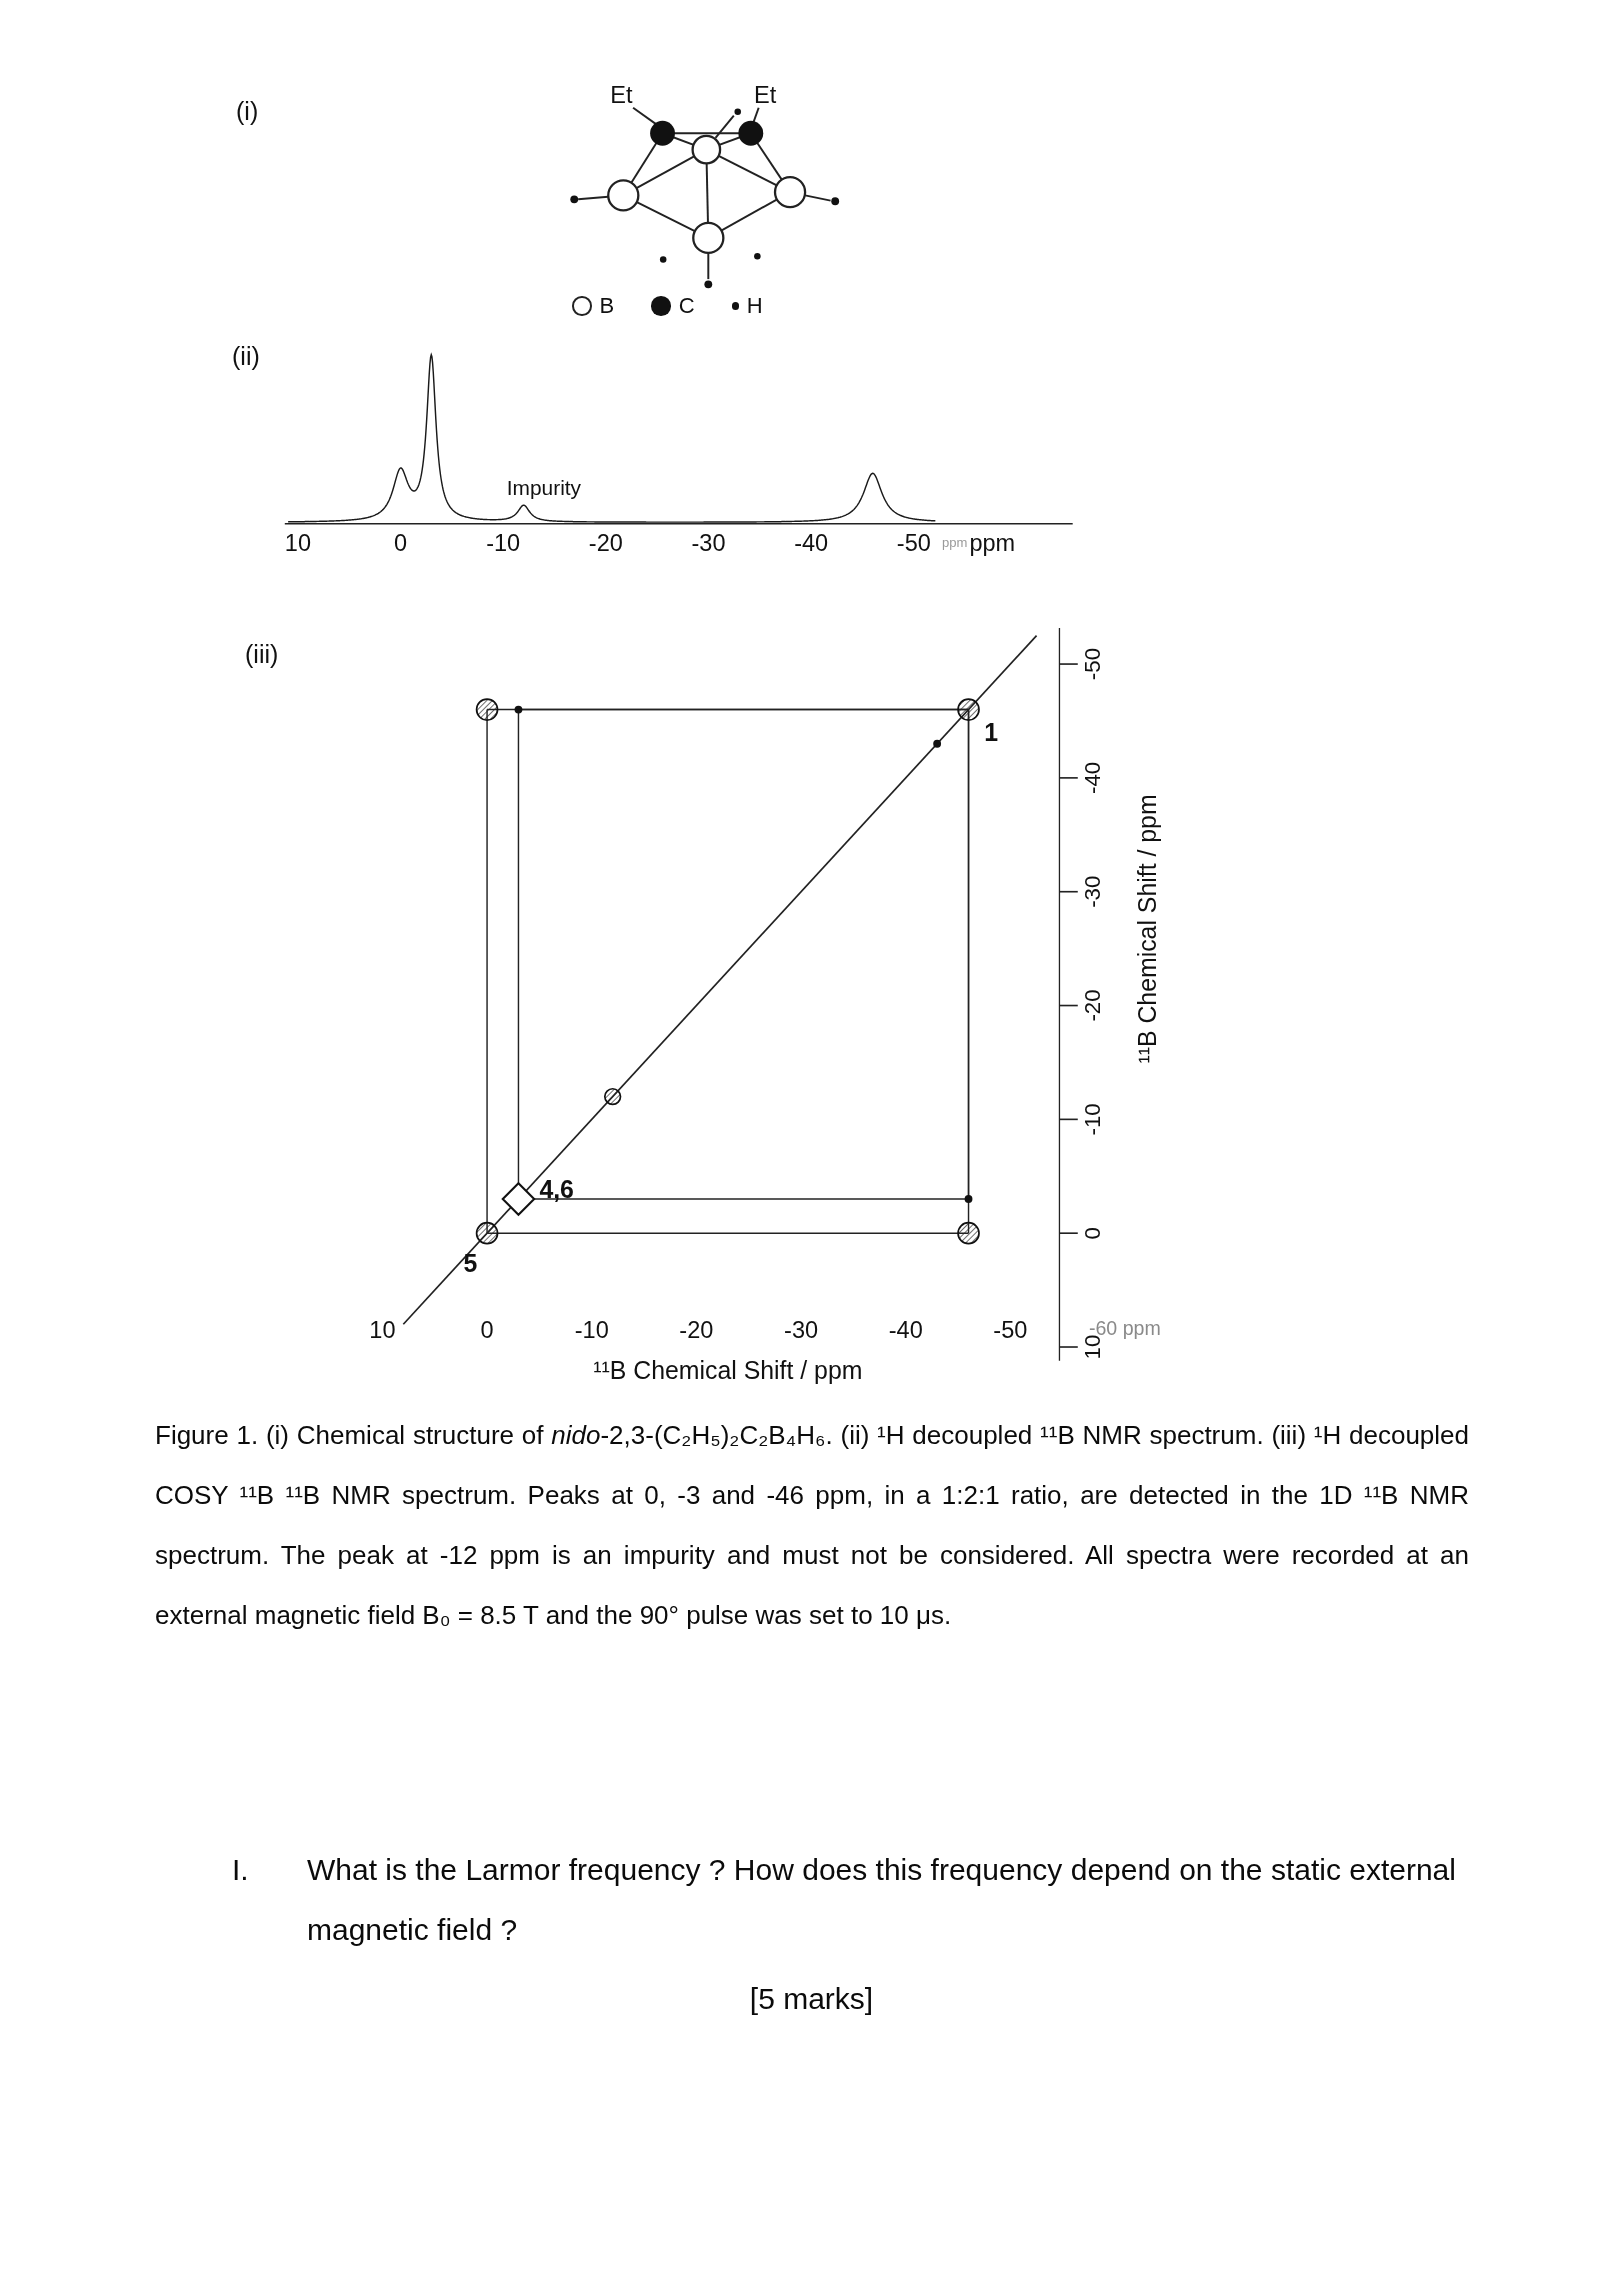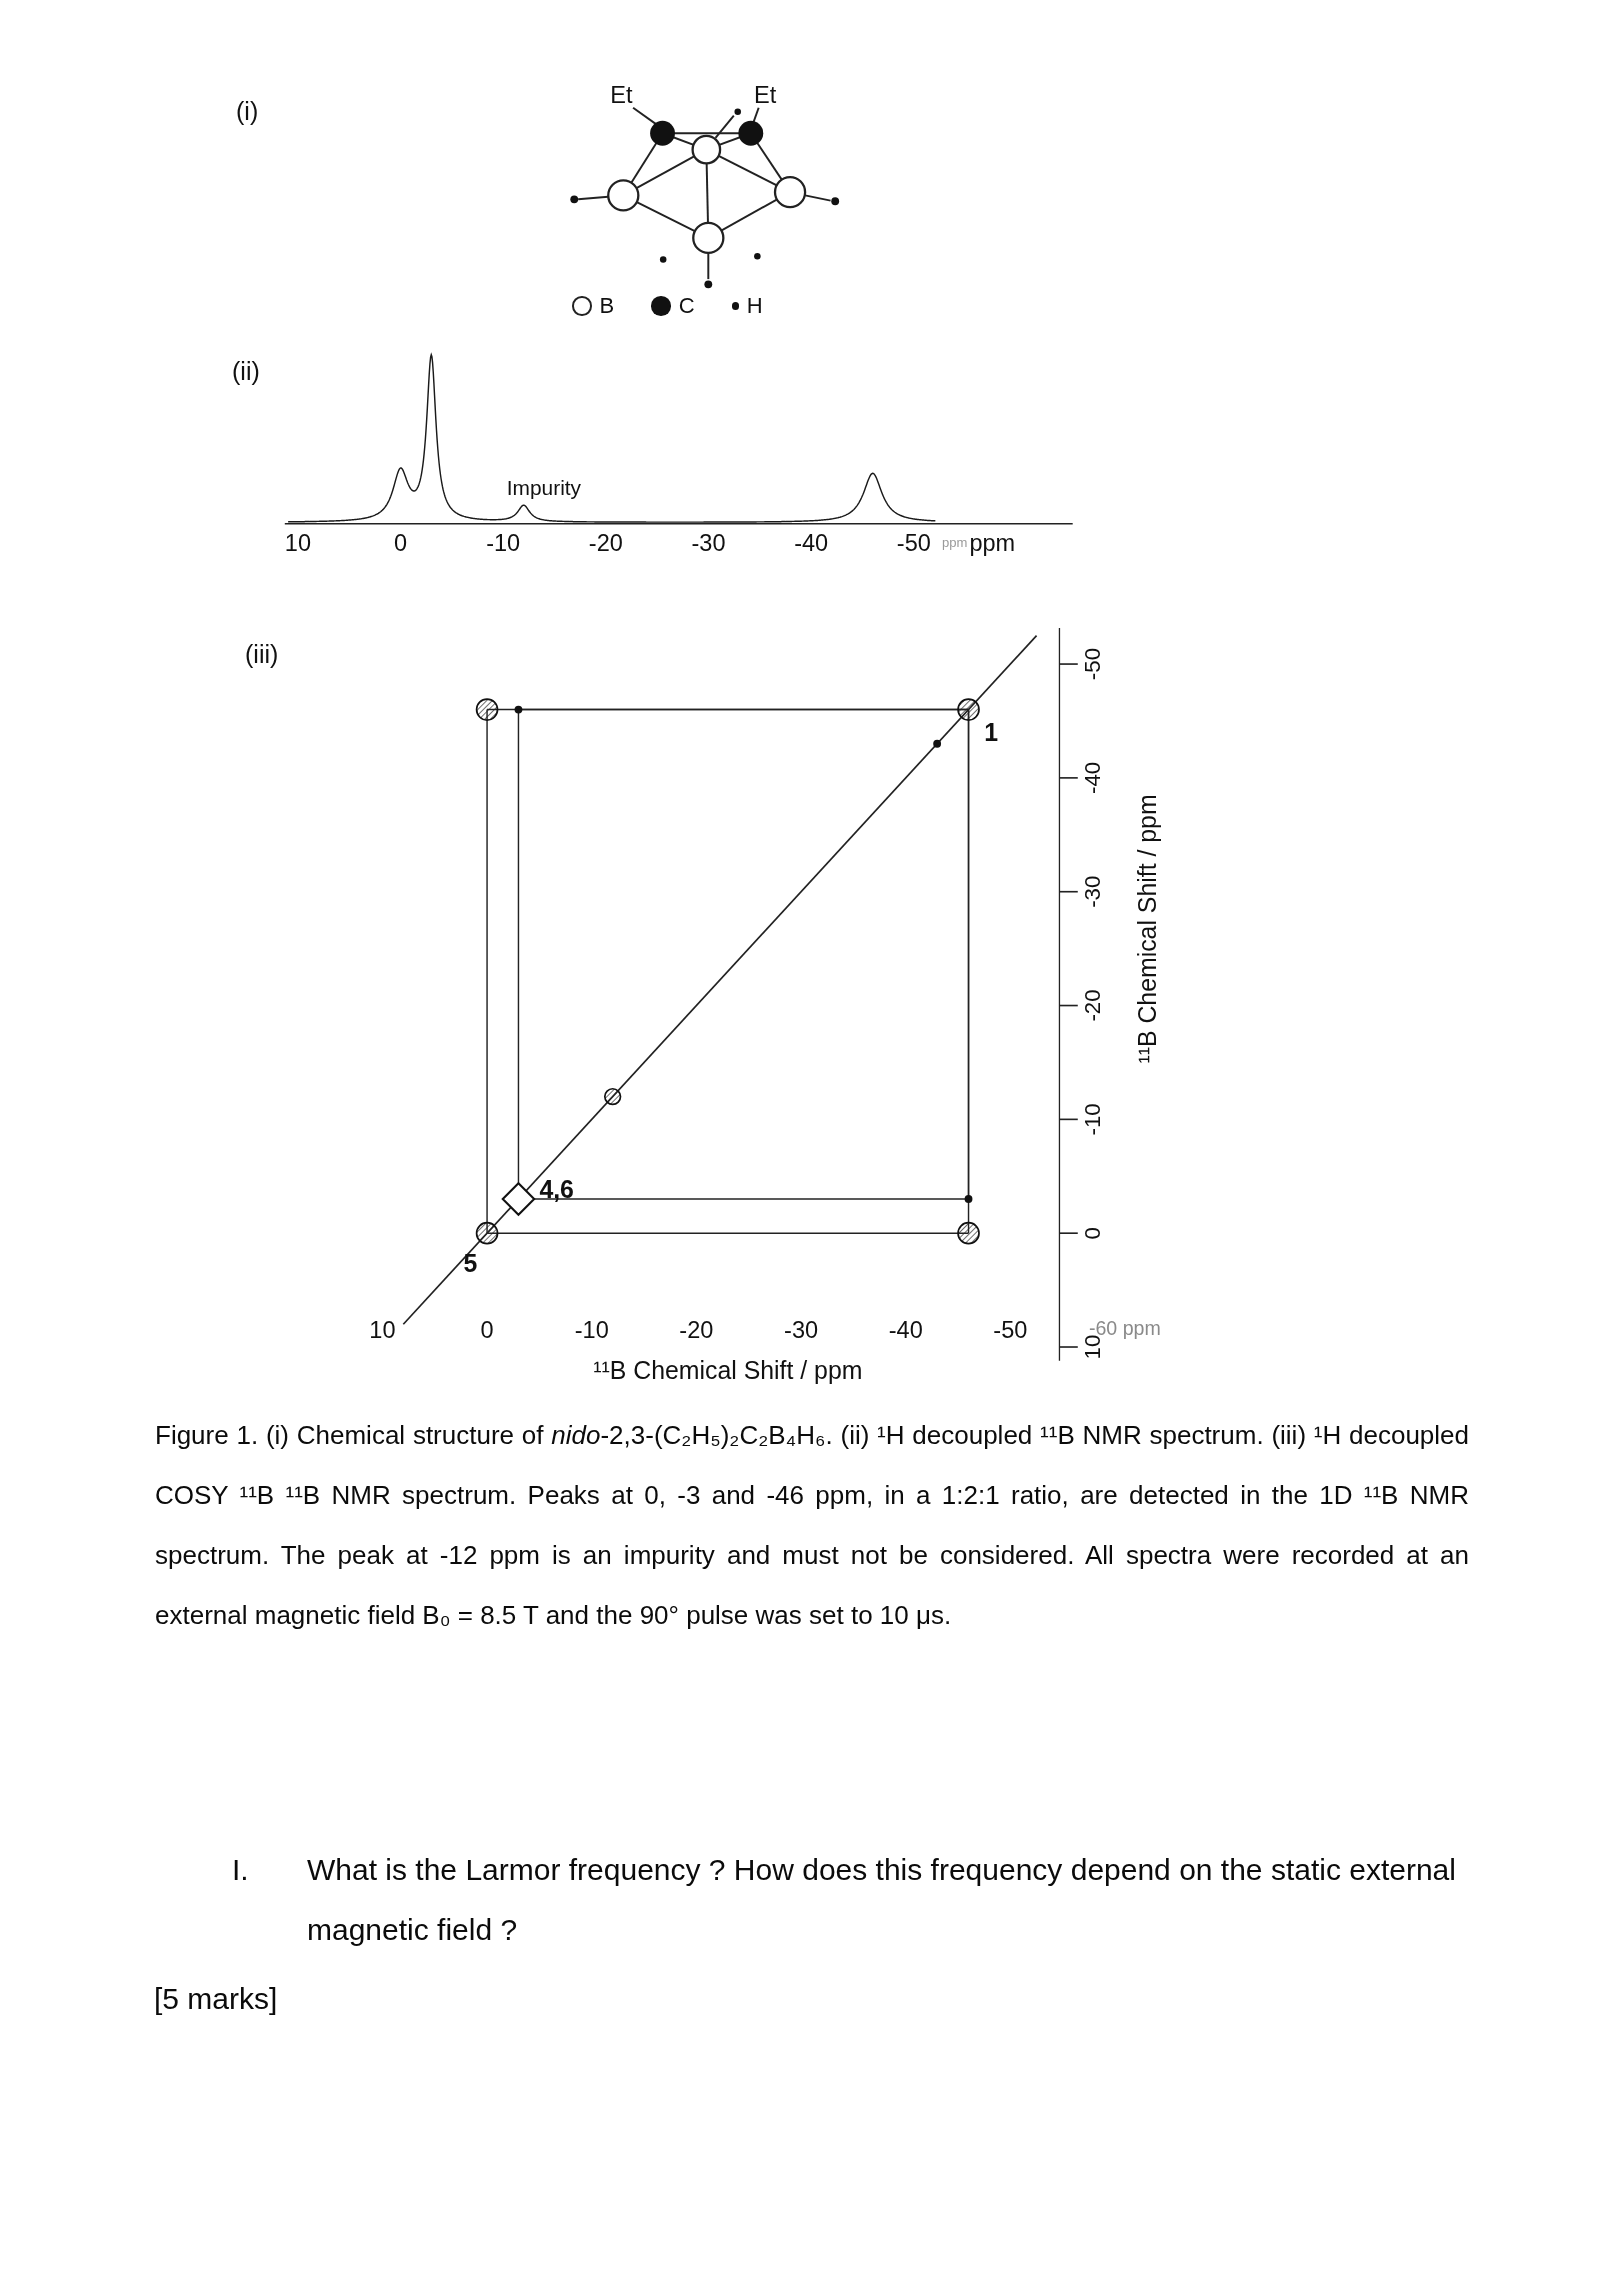--- a/index.html
+++ b/index.html
@@ -15,21 +15,21 @@
   .legend{display:flex;gap:37px;align-items:center;font-size:22px}
   .legend-item{display:flex;align-items:center;gap:7.9px}
   .circ{display:inline-block;flex:none}
   .circ.open{width:19.6px;height:19.6px;border:2px solid #222;border-radius:50%;background:#fff}
   .circ.filled{width:19.6px;height:19.6px;border-radius:50%;background:#111}
   .circ.dot{width:7.2px;height:7.2px;border-radius:50%;background:#111}
   .caption{font-size:26px;line-height:60px;text-align:justify;color:#0b0b0b}
   .question-row{display:flex;font-size:30px;line-height:60px;color:#0b0b0b}
   .qnum{width:75px;flex:none}
   .qtext{flex:1}
-  .marks{font-size:30px;text-align:left;color:#0b0b0b}
+  .marks{font-size:30px;text-align:center;color:#0b0b0b}
 </style>
 </head>
 <body>
 
 <div class="abs fig-label" style="left:236px;top:97px">(i)</div>
 
 <svg class="abs" style="left:535px;top:71px" width="327" height="239" viewBox="0 0 500 365">
   <g stroke="#222" stroke-width="3">
     <line x1="150" y1="56" x2="192" y2="86"></line>
     <line x1="342" y1="56" x2="332" y2="84"></line>
@@ -72,21 +72,21 @@
   <div class="legend-item">
     <span class="circ filled"></span>
     <span>C</span>
   </div>
   <div class="legend-item">
     <span class="circ dot"></span>
     <span>H</span>
   </div>
 </div>
 
-<div class="abs fig-label" style="left:232px;top:357px">(ii)</div>
+<div class="abs fig-label" style="left:232px;top:342px">(ii)</div>
 
 <svg class="abs" id="svg-1d" style="left:275px;top:347px" width="850" height="226" viewBox="0 0 1300 345">
     <line x1="15" y1="270" x2="1220" y2="270" stroke="#222" stroke-width="2"></line>
     <path d="M20,267.1L21,267.0L22,267.0L23,267.0L24,267.0L25,267.0L26,267.0L27,267.0L28,267.0L29,267.0L30,267.0L31,266.9L32,266.9L33,266.9L34,266.9L35,266.9L36,266.9L37,266.9L38,266.9L39,266.8L40,266.8L41,266.8L42,266.8L43,266.8L44,266.8L45,266.8L46,266.7L47,266.7L48,266.7L49,266.7L50,266.7L51,266.7L52,266.7L53,266.6L54,266.6L55,266.6L56,266.6L57,266.6L58,266.5L59,266.5L60,266.5L61,266.5L62,266.5L63,266.5L64,266.4L65,266.4L66,266.4L67,266.4L68,266.3L69,266.3L70,266.3L71,266.3L72,266.2L73,266.2L74,266.2L75,266.2L76,266.1L77,266.1L78,266.1L79,266.1L80,266.0L81,266.0L82,266.0L83,265.9L84,265.9L85,265.9L86,265.8L87,265.8L88,265.8L89,265.7L90,265.7L91,265.6L92,265.6L93,265.6L94,265.5L95,265.5L96,265.4L97,265.4L98,265.3L99,265.3L100,265.2L101,265.2L102,265.1L103,265.1L104,265.0L105,265.0L106,264.9L107,264.8L108,264.8L109,264.7L110,264.6L111,264.6L112,264.5L113,264.4L114,264.4L115,264.3L116,264.2L117,264.1L118,264.0L119,263.9L120,263.8L121,263.7L122,263.6L123,263.5L124,263.4L125,263.3L126,263.2L127,263.1L128,262.9L129,262.8L130,262.7L131,262.5L132,262.4L133,262.2L134,262.0L135,261.9L136,261.7L137,261.5L138,261.3L139,261.1L140,260.9L141,260.6L142,260.4L143,260.1L144,259.9L145,259.6L146,259.3L147,259.0L148,258.7L149,258.3L150,258.0L151,257.6L152,257.1L153,256.7L154,256.2L155,255.7L156,255.2L157,254.7L158,254.1L159,253.4L160,252.7L161,252.0L162,251.2L163,250.3L164,249.4L165,248.4L166,247.4L167,246.2L168,245.0L169,243.6L170,242.1L171,240.6L172,238.8L173,237.0L174,235.0L175,232.8L176,230.4L177,227.9L178,225.1L179,222.2L180,219.1L181,215.8L182,212.3L183,208.7L184,205.1L185,201.4L186,197.9L187,194.5L188,191.5L189,188.9L190,186.8L191,185.4L192,184.7L193,184.8L194,185.5L195,186.9L196,188.8L197,191.1L198,193.8L199,196.6L200,199.4L201,202.3L202,205.0L203,207.6L204,210.0L205,212.2L206,214.1L207,215.7L208,217.1L209,218.2L210,219.0L211,219.6L212,219.8L213,219.8L214,219.5L215,218.9L216,217.9L217,216.6L218,214.9L219,212.8L220,210.2L221,207.1L222,203.4L223,199.1L224,194.0L225,188.0L226,181.1L227,173.0L228,163.6L229,152.7L230,140.3L231,126.1L232,110.3L233,93.1L234,74.8L235,56.5L236,39.3L237,25.0L238,15.3L239,11.6L240,14.5L241,23.6L242,37.6L243,54.8L244,73.5L245,92.4L246,110.4L247,127.0L248,142.1L249,155.4L250,167.2L251,177.5L252,186.5L253,194.3L254,201.2L255,207.2L256,212.5L257,217.2L258,221.3L259,224.9L260,228.2L261,231.1L262,233.7L263,236.0L264,238.1L265,240.0L266,241.7L267,243.3L268,244.7L269,246.0L270,247.2L271,248.3L272,249.3L273,250.2L274,251.1L275,251.9L276,252.6L277,253.3L278,253.9L279,254.5L280,255.1L281,255.6L282,256.1L283,256.6L284,257.0L285,257.4L286,257.8L287,258.1L288,258.4L289,258.8L290,259.1L291,259.3L292,259.6L293,259.9L294,260.1L295,260.3L296,260.5L297,260.7L298,260.9L299,261.1L300,261.3L301,261.5L302,261.6L303,261.8L304,261.9L305,262.0L306,262.2L307,262.3L308,262.4L309,262.5L310,262.6L311,262.7L312,262.8L313,262.9L314,263.0L315,263.1L316,263.2L317,263.2L318,263.3L319,263.4L320,263.4L321,263.5L322,263.5L323,263.6L324,263.6L325,263.7L326,263.7L327,263.7L328,263.7L329,263.8L330,263.8L331,263.8L332,263.8L333,263.8L334,263.8L335,263.8L336,263.8L337,263.8L338,263.8L339,263.7L340,263.7L341,263.7L342,263.6L343,263.6L344,263.5L345,263.4L346,263.4L347,263.3L348,263.2L349,263.1L350,262.9L351,262.8L352,262.6L353,262.5L354,262.3L355,262.0L356,261.8L357,261.5L358,261.2L359,260.9L360,260.5L361,260.1L362,259.6L363,259.1L364,258.5L365,257.8L366,257.1L367,256.3L368,255.3L369,254.3L370,253.2L371,252.0L372,250.6L373,249.2L374,247.8L375,246.3L376,244.9L377,243.7L378,242.7L379,241.9L380,241.6L381,241.7L382,242.1L383,242.9L384,244.1L385,245.4L386,246.8L387,248.3L388,249.8L389,251.2L390,252.5L391,253.8L392,254.9L393,256.0L394,256.9L395,257.7L396,258.5L397,259.2L398,259.8L399,260.4L400,260.9L401,261.3L402,261.7L403,262.1L404,262.4L405,262.8L406,263.0L407,263.3L408,263.5L409,263.7L410,263.9L411,264.1L412,264.3L413,264.4L414,264.6L415,264.7L416,264.8L417,265.0L418,265.1L419,265.2L420,265.3L421,265.4L422,265.4L423,265.5L424,265.6L425,265.7L426,265.7L427,265.8L428,265.9L429,265.9L430,266.0L431,266.0L432,266.1L433,266.1L434,266.1L435,266.2L436,266.2L437,266.3L438,266.3L439,266.3L440,266.4L441,266.4L442,266.4L443,266.5L444,266.5L445,266.5L446,266.5L447,266.6L448,266.6L449,266.6L450,266.6L451,266.7L452,266.7L453,266.7L454,266.7L455,266.7L456,266.8L457,266.8L458,266.8L459,266.8L460,266.8L461,266.9L462,266.9L463,266.9L464,266.9L465,266.9L466,266.9L467,266.9L468,266.9L469,267.0L470,267.0L471,267.0L472,267.0L473,267.0L474,267.0L475,267.0L476,267.0L477,267.1L478,267.1L479,267.1L480,267.1L481,267.1L482,267.1L483,267.1L484,267.1L485,267.1L486,267.1L487,267.1L488,267.1L489,267.2L490,267.2L491,267.2L492,267.2L493,267.2L494,267.2L495,267.2L496,267.2L497,267.2L498,267.2L499,267.2L500,267.2L501,267.2L502,267.2L503,267.2L504,267.3L505,267.3L506,267.3L507,267.3L508,267.3L509,267.3L510,267.3L511,267.3L512,267.3L513,267.3L514,267.3L515,267.3L516,267.3L517,267.3L518,267.3L519,267.3L520,267.3L521,267.3L522,267.3L523,267.3L524,267.3L525,267.3L526,267.3L527,267.4L528,267.4L529,267.4L530,267.4L531,267.4L532,267.4L533,267.4L534,267.4L535,267.4L536,267.4L537,267.4L538,267.4L539,267.4L540,267.4L541,267.4L542,267.4L543,267.4L544,267.4L545,267.4L546,267.4L547,267.4L548,267.4L549,267.4L550,267.4L551,267.4L552,267.4L553,267.4L554,267.4L555,267.4L556,267.4L557,267.4L558,267.4L559,267.4L560,267.4L561,267.4L562,267.4L563,267.4L564,267.4L565,267.4L566,267.4L567,267.4L568,267.5L569,267.5L570,267.5L571,267.5L572,267.5L573,267.5L574,267.5L575,267.5L576,267.5L577,267.5L578,267.5L579,267.5L580,267.5L581,267.5L582,267.5L583,267.5L584,267.5L585,267.5L586,267.5L587,267.5L588,267.5L589,267.5L590,267.5L591,267.5L592,267.5L593,267.5L594,267.5L595,267.5L596,267.5L597,267.5L598,267.5L599,267.5L600,267.5L601,267.5L602,267.5L603,267.5L604,267.5L605,267.5L606,267.5L607,267.5L608,267.5L609,267.5L610,267.5L611,267.5L612,267.5L613,267.5L614,267.5L615,267.5L616,267.5L617,267.5L618,267.5L619,267.5L620,267.5L621,267.5L622,267.5L623,267.5L624,267.5L625,267.5L626,267.5L627,267.5L628,267.5L629,267.5L630,267.5L631,267.5L632,267.5L633,267.5L634,267.5L635,267.5L636,267.5L637,267.5L638,267.5L639,267.5L640,267.5L641,267.5L642,267.5L643,267.5L644,267.5L645,267.5L646,267.5L647,267.5L648,267.5L649,267.5L650,267.5L651,267.5L652,267.5L653,267.5L654,267.5L655,267.5L656,267.4L657,267.4L658,267.4L659,267.4L660,267.4L661,267.4L662,267.4L663,267.4L664,267.4L665,267.4L666,267.4L667,267.4L668,267.4L669,267.4L670,267.4L671,267.4L672,267.4L673,267.4L674,267.4L675,267.4L676,267.4L677,267.4L678,267.4L679,267.4L680,267.4L681,267.4L682,267.4L683,267.4L684,267.4L685,267.4L686,267.4L687,267.4L688,267.4L689,267.4L690,267.4L691,267.4L692,267.4L693,267.4L694,267.4L695,267.4L696,267.4L697,267.4L698,267.3L699,267.3L700,267.3L701,267.3L702,267.3L703,267.3L704,267.3L705,267.3L706,267.3L707,267.3L708,267.3L709,267.3L710,267.3L711,267.3L712,267.3L713,267.3L714,267.3L715,267.3L716,267.3L717,267.3L718,267.3L719,267.3L720,267.3L721,267.2L722,267.2L723,267.2L724,267.2L725,267.2L726,267.2L727,267.2L728,267.2L729,267.2L730,267.2L731,267.2L732,267.2L733,267.2L734,267.2L735,267.2L736,267.2L737,267.1L738,267.1L739,267.1L740,267.1L741,267.1L742,267.1L743,267.1L744,267.1L745,267.1L746,267.1L747,267.1L748,267.1L749,267.0L750,267.0L751,267.0L752,267.0L753,267.0L754,267.0L755,267.0L756,267.0L757,267.0L758,267.0L759,266.9L760,266.9L761,266.9L762,266.9L763,266.9L764,266.9L765,266.9L766,266.9L767,266.8L768,266.8L769,266.8L770,266.8L771,266.8L772,266.8L773,266.8L774,266.8L775,266.7L776,266.7L777,266.7L778,266.7L779,266.7L780,266.7L781,266.6L782,266.6L783,266.6L784,266.6L785,266.6L786,266.5L787,266.5L788,266.5L789,266.5L790,266.5L791,266.4L792,266.4L793,266.4L794,266.4L795,266.3L796,266.3L797,266.3L798,266.3L799,266.2L800,266.2L801,266.2L802,266.1L803,266.1L804,266.1L805,266.1L806,266.0L807,266.0L808,266.0L809,265.9L810,265.9L811,265.8L812,265.8L813,265.8L814,265.7L815,265.7L816,265.6L817,265.6L818,265.5L819,265.5L820,265.5L821,265.4L822,265.3L823,265.3L824,265.2L825,265.2L826,265.1L827,265.1L828,265.0L829,264.9L830,264.9L831,264.8L832,264.7L833,264.7L834,264.6L835,264.5L836,264.4L837,264.3L838,264.2L839,264.1L840,264.0L841,263.9L842,263.8L843,263.7L844,263.6L845,263.5L846,263.4L847,263.3L848,263.1L849,263.0L850,262.8L851,262.7L852,262.5L853,262.4L854,262.2L855,262.0L856,261.8L857,261.6L858,261.4L859,261.2L860,261.0L861,260.8L862,260.5L863,260.2L864,260.0L865,259.7L866,259.4L867,259.1L868,258.7L869,258.4L870,258.0L871,257.6L872,257.1L873,256.7L874,256.2L875,255.7L876,255.2L877,254.6L878,254.0L879,253.4L880,252.7L881,251.9L882,251.2L883,250.3L884,249.4L885,248.5L886,247.5L887,246.4L888,245.2L889,243.9L890,242.6L891,241.2L892,239.6L893,238.0L894,236.2L895,234.4L896,232.4L897,230.3L898,228.0L899,225.7L900,223.2L901,220.6L902,217.9L903,215.1L904,212.3L905,209.5L906,206.7L907,204.0L908,201.5L909,199.2L910,197.1L911,195.4L912,194.1L913,193.3L914,192.9L915,193.1L916,193.7L917,194.8L918,196.4L919,198.3L920,200.5L921,203.0L922,205.6L923,208.4L924,211.2L925,214.0L926,216.8L927,219.5L928,222.1L929,224.7L930,227.1L931,229.4L932,231.6L933,233.6L934,235.5L935,237.3L936,239.0L937,240.6L938,242.1L939,243.4L940,244.7L941,245.9L942,247.0L943,248.1L944,249.1L945,250.0L946,250.8L947,251.6L948,252.4L949,253.1L950,253.8L951,254.4L952,255.0L953,255.5L954,256.0L955,256.5L956,257.0L957,257.4L958,257.8L959,258.2L960,258.6L961,258.9L962,259.3L963,259.6L964,259.9L965,260.2L966,260.4L967,260.7L968,260.9L969,261.2L970,261.4L971,261.6L972,261.8L973,262.0L974,262.2L975,262.3L976,262.5L977,262.7L978,262.8L979,263.0L980,263.1L981,263.2L982,263.4L983,263.5L984,263.6L985,263.7L986,263.8L987,263.9L988,264.0L989,264.1L990,264.2L991,264.3L992,264.4L993,264.5L994,264.6L995,264.7L996,264.7L997,264.8L998,264.9L999,265.0L1000,265.0L1001,265.1L1002,265.1L1003,265.2L1004,265.3L1005,265.3L1006,265.4L1007,265.4L1008,265.5L1009,265.5L1010,265.6" fill="none" stroke="#1a1a1a" stroke-width="2.2"></path>
     <text x="35" y="312" text-anchor="middle" font-size="36" fill="#111">10</text>
     <text x="192" y="312" text-anchor="middle" font-size="36" fill="#111">0</text>
     <text x="349" y="312" text-anchor="middle" font-size="36" fill="#111">-10</text>
     <text x="506" y="312" text-anchor="middle" font-size="36" fill="#111">-20</text>
     <text x="663" y="312" text-anchor="middle" font-size="36" fill="#111">-30</text>
     <text x="820" y="312" text-anchor="middle" font-size="36" fill="#111">-40</text>

